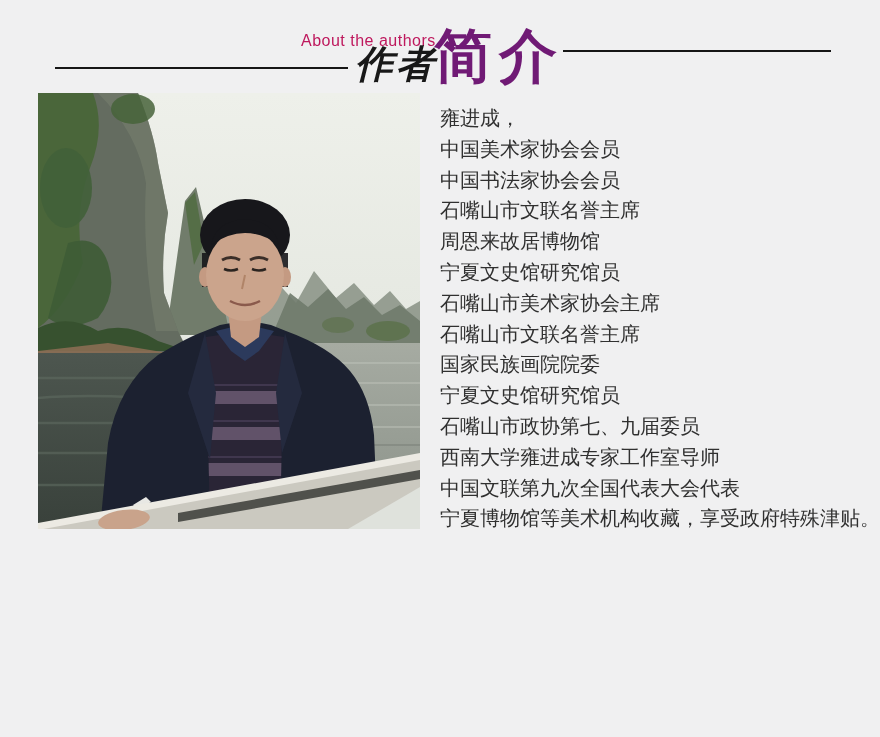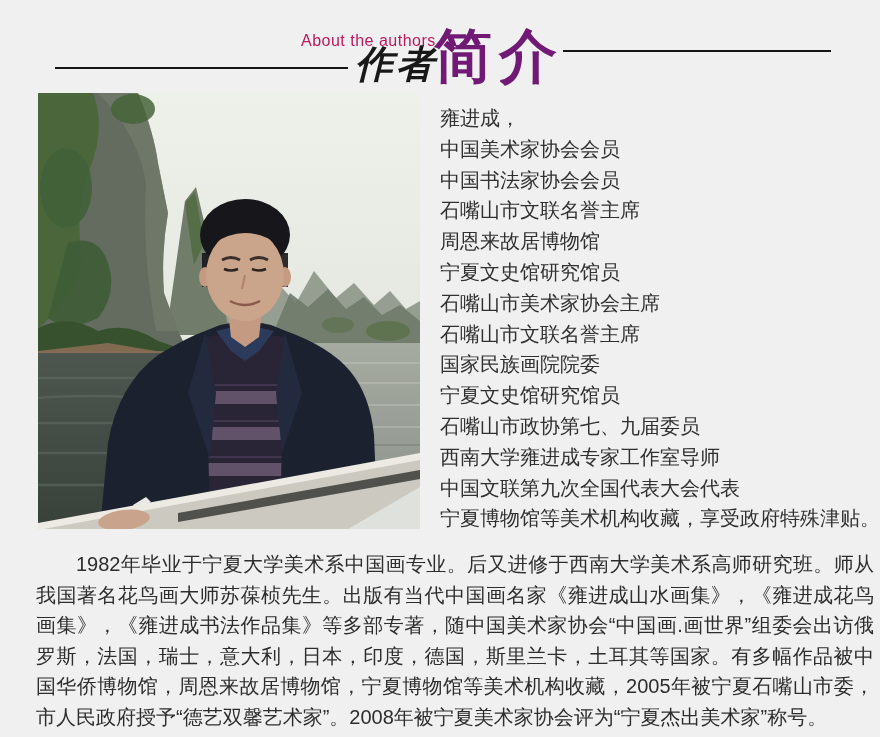--- a/index.html
+++ b/index.html
@@ -170,15 +170,14 @@
     <li>石嘴山市美术家协会主席</li>
     <li>石嘴山市文联名誉主席</li>
     <li>国家民族画院院委</li>
     <li>宁夏文史馆研究馆员</li>
     <li>石嘴山市政协第七、九届委员</li>
     <li>西南大学雍进成专家工作室导师</li>
     <li>中国文联第九次全国代表大会代表</li>
     <li>宁夏博物馆等美术机构收藏，享受政府特殊津贴。</li>
   </ul>
 
-  <p class="bio">1982年毕业于宁夏大学美术系中国画专业。后又进修于西南大学美术系高师研究班。师从我国著名花鸟画大师苏葆桢先生。出版有当代中国画名家《雍进成山水画集》，《雍进成花鸟画集》，《雍进成书法作品集》等多部专著，随中国美术家协会“中国画.画世界”组委会出访俄罗斯，法国，瑞士，意大利，日本，印度，德国，斯里兰卡，土耳其等国家。有多幅作品被中国华侨博物馆，周恩来故居博物馆，宁夏博物馆等美术机构收藏，2005年被宁夏石嘴山市委，市人民政府授予“德艺双馨艺术家”。2008年被宁夏美术家协会评为“宁夏杰出美术家”称号。</p>
 
 </div>
 
 </body></html>

